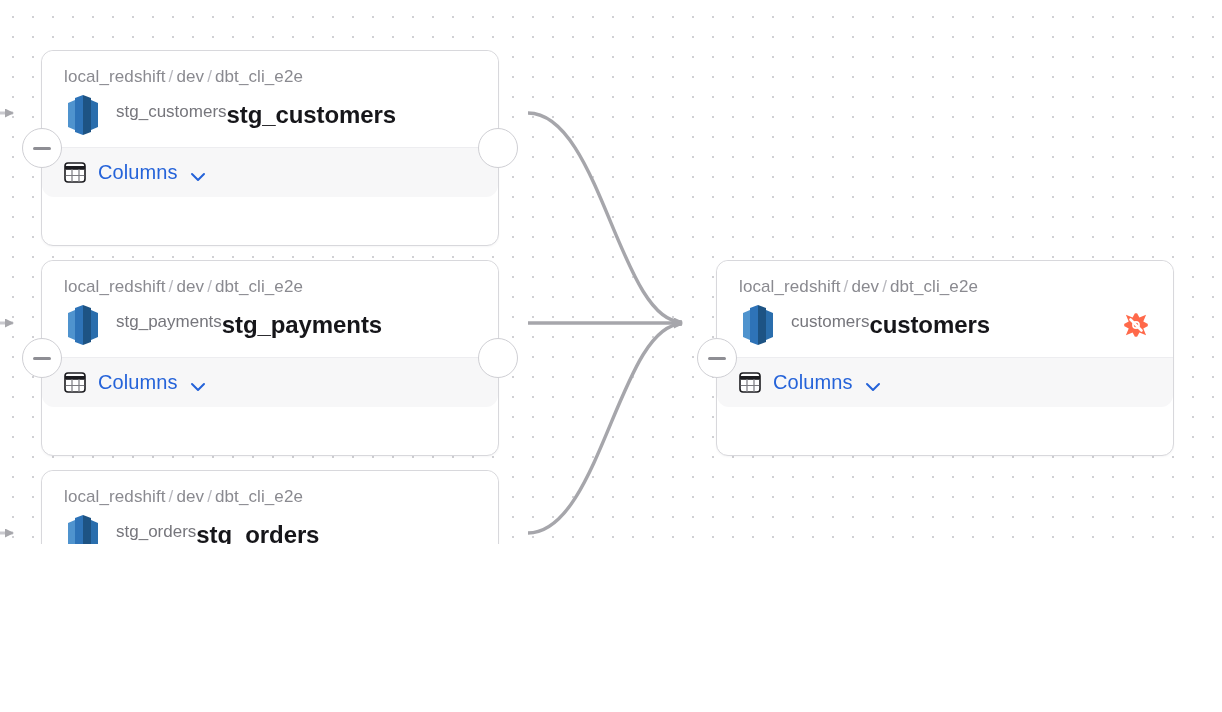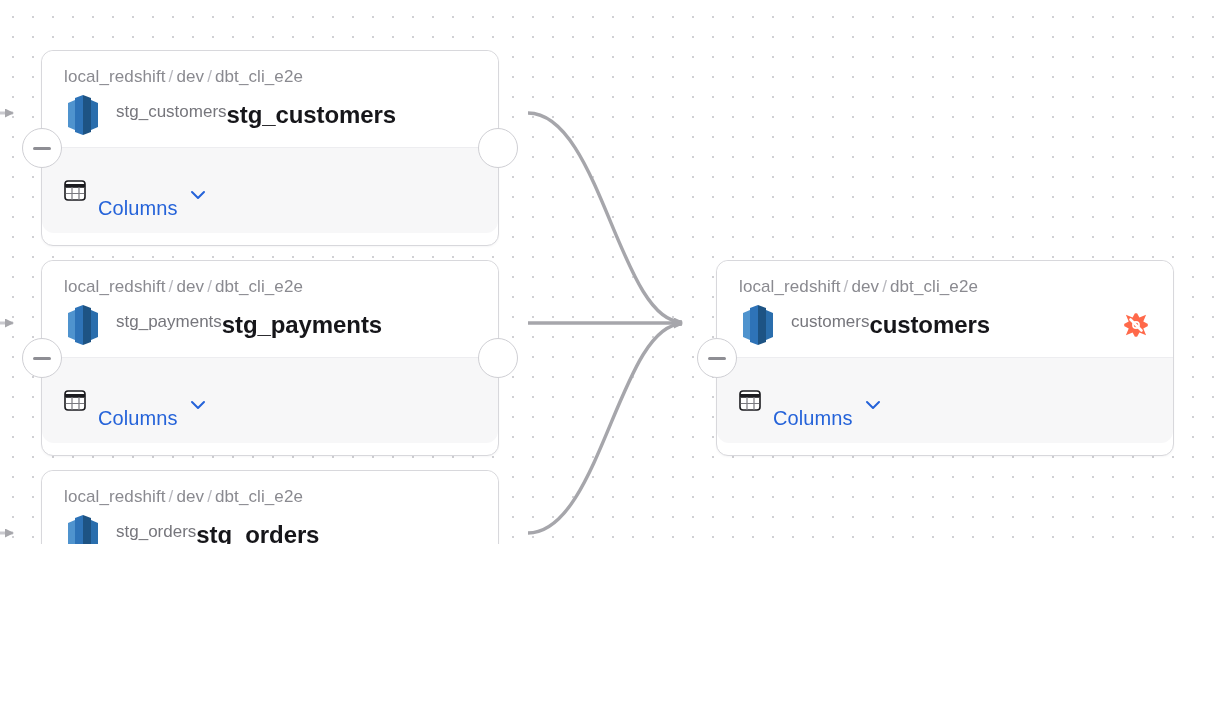--- a/index.html
+++ b/index.html
@@ -106,21 +106,20 @@
     border-radius: 0 0 12px 12px;
     padding: 13px 22px;
   }
 
   .grid-icon { width: 22px; height: 21px; flex: 0 0 22px; }
 
   .columns-label {
     color: #2563d9;
     font-size: 20px;
     letter-spacing: .1px;
-    margin-top: 36px;
   }
   .chev { width: 16px; height: 10px; color: #2563d9; }
 
   .handle {
     position: absolute;
     width: 40px;
     height: 40px;
     border-radius: 50%;
     background: #ffffff;
     border: 1px solid #cfcfd4;

